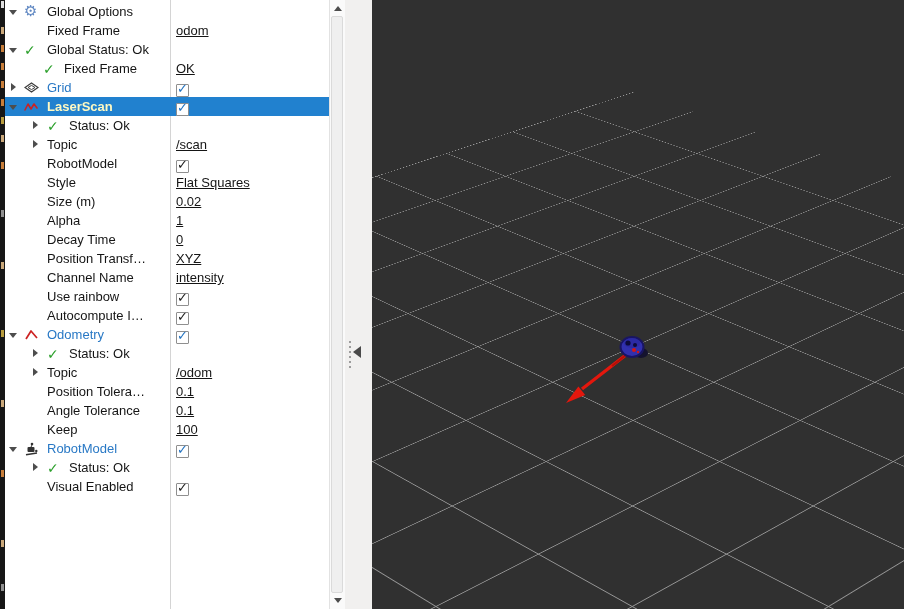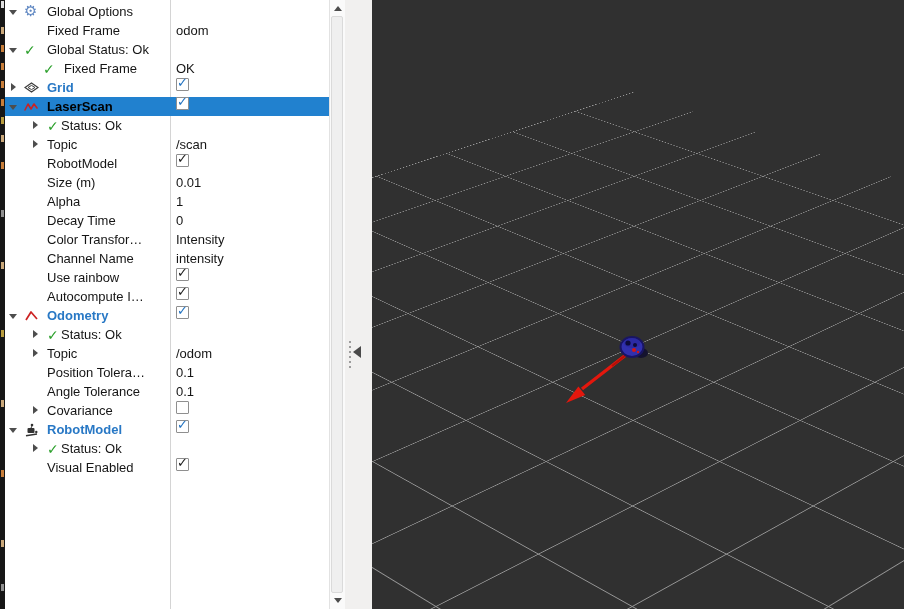--- a/index.html
+++ b/index.html
@@ -21,25 +21,25 @@
   .exp.closed::before{content:"";position:absolute;left:3px;top:5px;border-top:4px solid transparent;border-bottom:4px solid transparent;border-left:5px solid #4d4d4d;}
   .lv0 .exp{left:3px;}
   .lv1t .exp{left:25px;}
   .ico{position:absolute;top:0;height:19px;display:flex;align-items:center;}
   .lv0 .ico{left:19px;}
   .lv1t .ico{left:42px;}
   .lv2 .ico{left:38px;}
   .g{font-family:"DejaVu Sans",sans-serif;font-size:15px;color:#5f87c2;line-height:1;}
   .gc{font-family:"DejaVu Sans",sans-serif;font-size:14px;font-weight:bold;color:#2ca02c;line-height:1;}
   .nm{position:absolute;left:42px;top:0;white-space:nowrap;}
-  .lv1t.has-ico .nm{left:56px;}
+  .lv1t.has-ico .nm{left:64px;}
   .lv2 .nm{left:59px;}
-  .nm.disp{color:#2878c5;font-weight:bold;}
-  .sel .nm{color:#000000;font-weight:bold;}
-  .val{position:absolute;left:171px;top:0;height:19px;display:flex;align-items:flex-start;gap:5px;}
+  .nm.disp{color:#2878c5;font-weight:normal;}
+  .sel .nm{color:#fef9c3;font-weight:bold;}
+  .val{position:absolute;left:171px;top:0;height:19px;display:flex;align-items:flex-end;gap:5px;text-decoration:underline;}
   .vtext{white-space:nowrap;}
   .swatch{width:11px;height:11px;border:1px solid #000;display:inline-block;flex:0 0 auto;}
   .cb{width:11px;height:11px;background:#fff;border:1px solid #8f8f8f;border-radius:1px;position:relative;display:inline-block;flex:0 0 auto;}
   .cb .tick{position:absolute;left:0px;top:-4px;font-family:"DejaVu Sans",sans-serif;font-size:13px;font-weight:bold;line-height:1.2;}
   .cb.checked-blue .tick{color:#2272c0;}
   .cb.checked-black .tick{color:#1a1a1a;}
 
   
   .vscroll{position:absolute;left:329px;top:0;width:16px;height:609px;background:#fafafa;border-left:1px solid #e2e2e2;box-sizing:border-box;}
   .sb-btn{position:absolute;left:0;width:15px;height:15px;}
@@ -177,44 +177,51 @@
 
     <span class="nm">RobotModel</span>
     <span class="val">
             <span class="cb checked-black">
               <span class="tick">✓</span>
             </span>
           </span>
   </div>
         <div class="row lv1">
 
+    <span class="nm">Style</span>
+    <span class="val">
+            <span class="vtext">Flat Squares</span>
+          </span>
+  </div>
+        <div class="row lv1">
+
     <span class="nm">Size (m)</span>
     <span class="val">
-            <span class="vtext">0.01</span>
+            <span class="vtext">0.02</span>
           </span>
   </div>
         <div class="row lv1">
 
     <span class="nm">Alpha</span>
     <span class="val">
             <span class="vtext">1</span>
           </span>
   </div>
         <div class="row lv1">
 
     <span class="nm">Decay Time</span>
     <span class="val">
             <span class="vtext">0</span>
           </span>
   </div>
         <div class="row lv1">
 
-    <span class="nm">Color Transfor…</span>
-    <span class="val">
-            <span class="vtext">Intensity</span>
+    <span class="nm">Position Transf…</span>
+    <span class="val">
+            <span class="vtext">XYZ</span>
           </span>
   </div>
         <div class="row lv1">
 
     <span class="nm">Channel Name</span>
     <span class="val">
             <span class="vtext">intensity</span>
           </span>
   </div>
         <div class="row lv1">
@@ -272,26 +279,25 @@
             <span class="vtext">0.1</span>
           </span>
   </div>
         <div class="row lv1">
 
     <span class="nm">Angle Tolerance</span>
     <span class="val">
             <span class="vtext">0.1</span>
           </span>
   </div>
-        <div class="row lv1t">
-    <span class="exp closed"></span>
-
-    <span class="nm">Covariance</span>
-    <span class="val">
-            <span class="cb unchecked"></span>
+        <div class="row lv1">
+
+    <span class="nm">Keep</span>
+    <span class="val">
+            <span class="vtext">100</span>
           </span>
   </div>
         <div class="row lv0 has-ico">
     <span class="exp open"></span>
     <span class="ico">
             <svg width="15" height="14" viewBox="0 0 15 14">
               <circle cx="8" cy="2" r="1.3" fill="#333"></circle>
               <line x1="8" y1="3" x2="7" y2="5" stroke="#333"></line>
               <rect x="3.5" y="5" width="7" height="5" rx="1" fill="#333"></rect>
               <line x1="2" y1="12.8" x2="13" y2="11" stroke="#333" stroke-width="1.5"></line>

